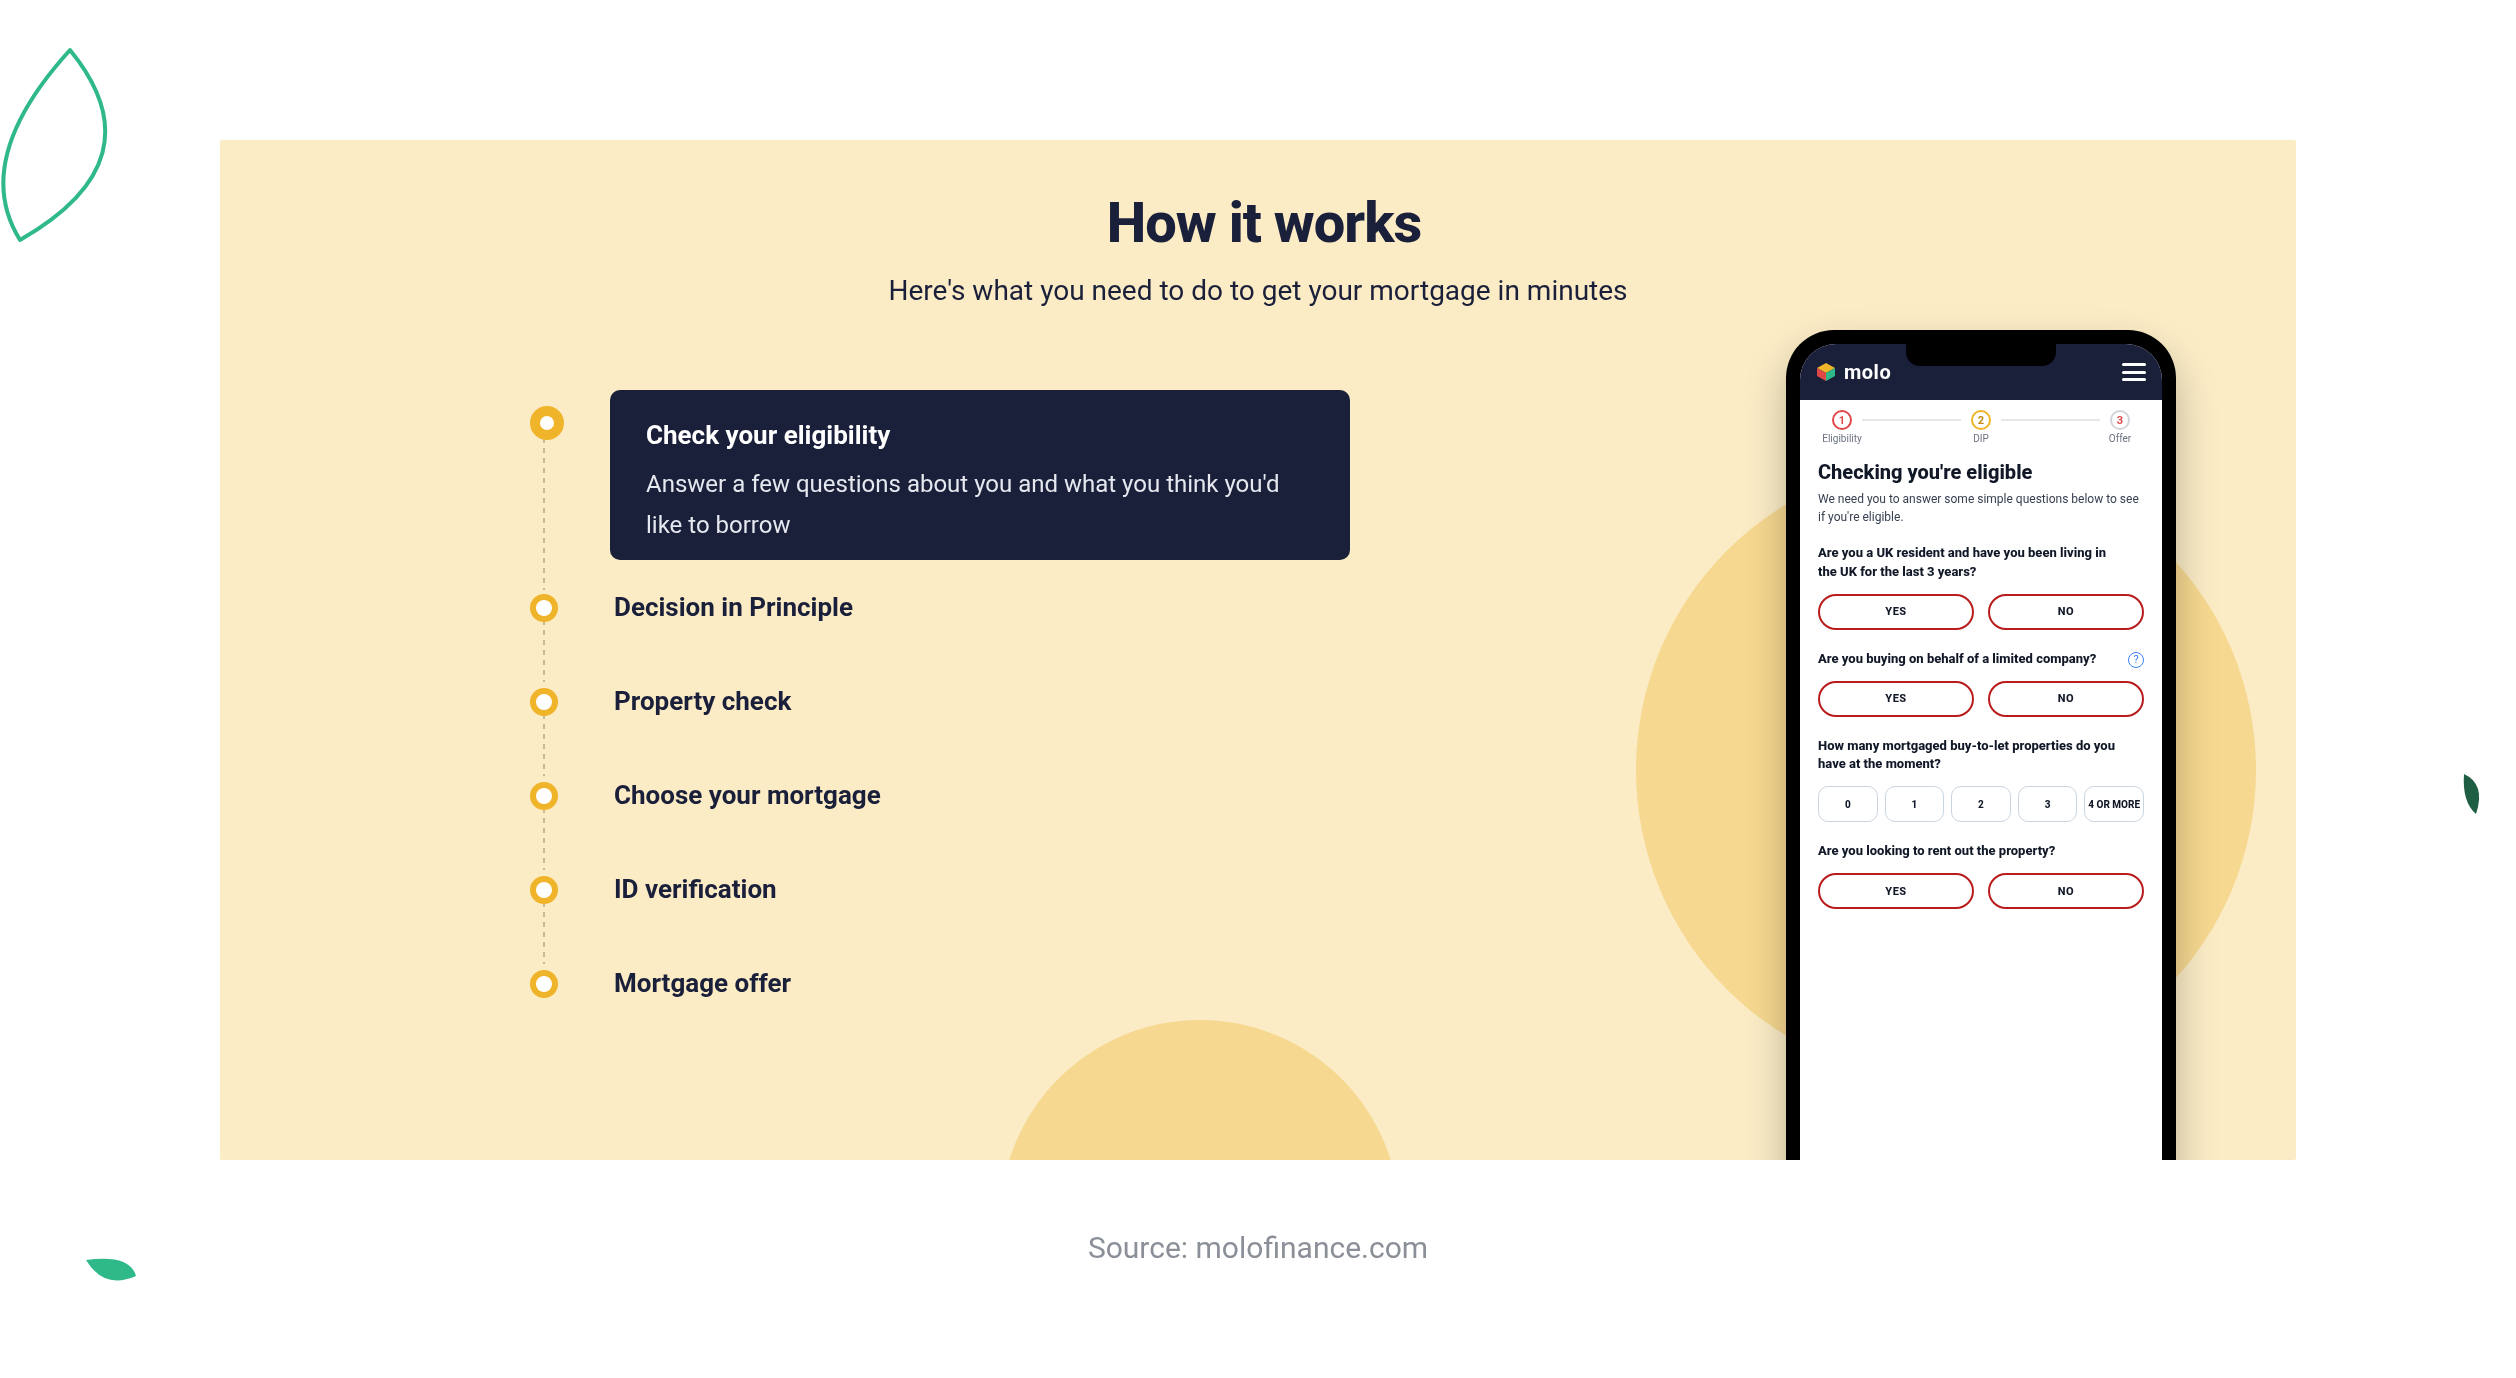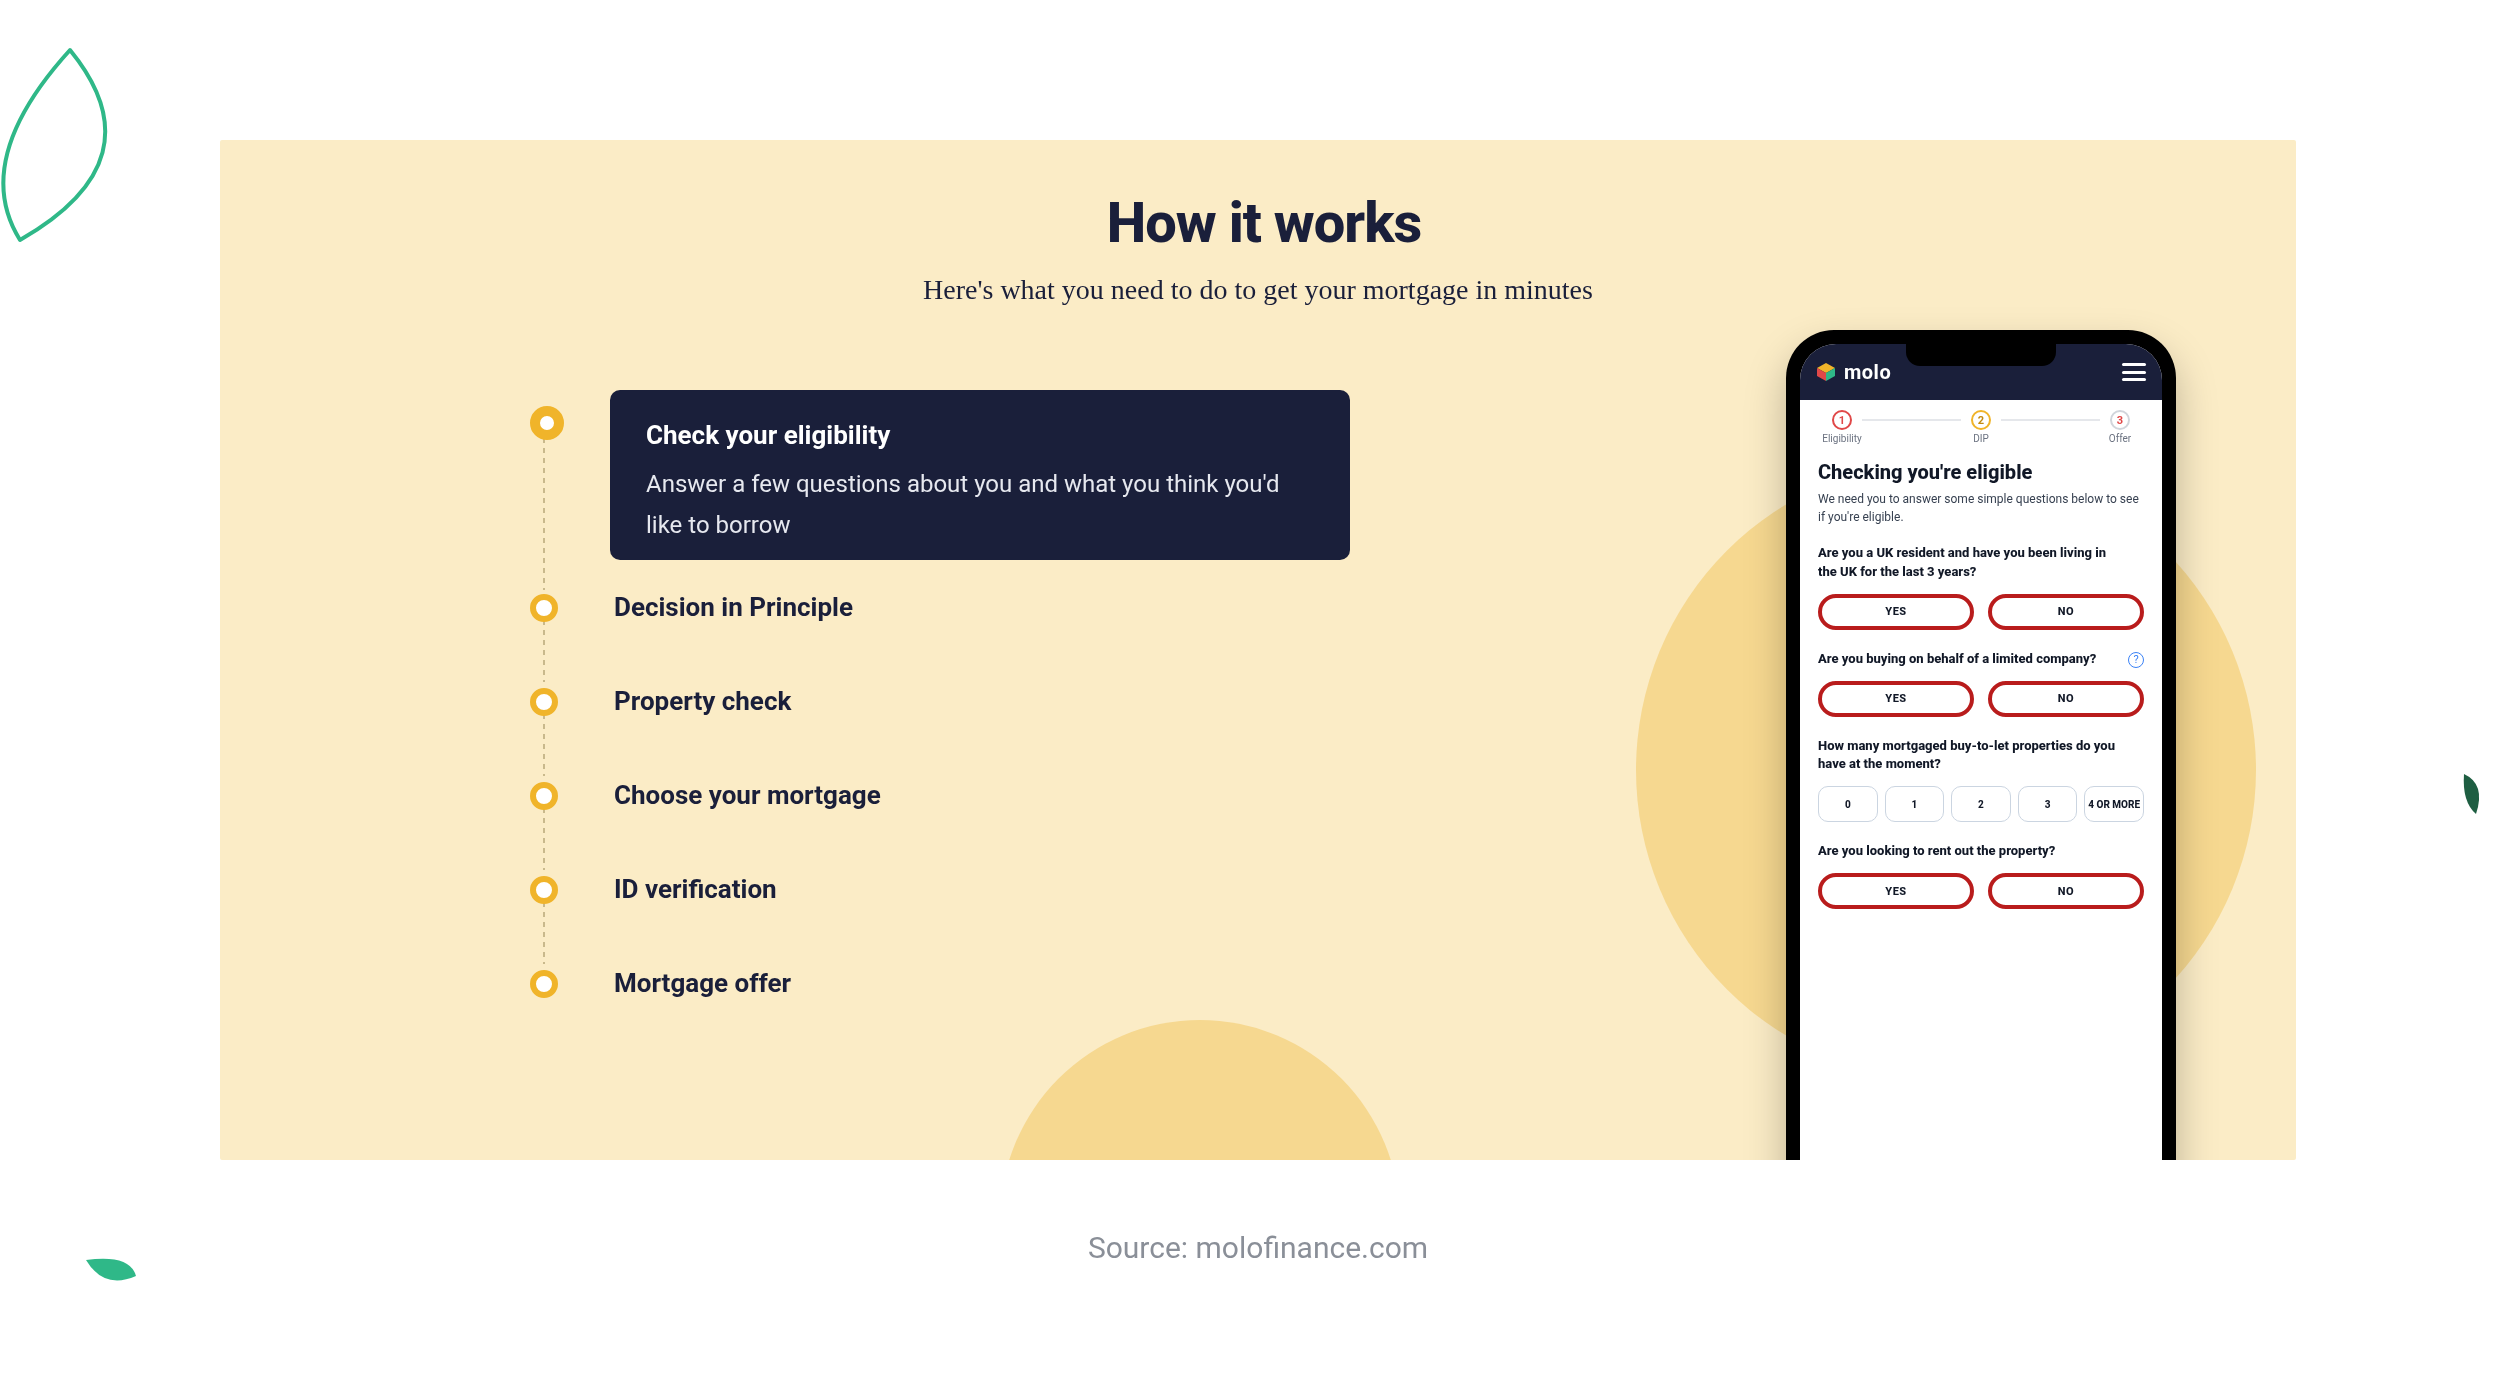--- a/index.html
+++ b/index.html
@@ -65,21 +65,20 @@
     margin-top: 50px;
     letter-spacing: -1px;
     padding-left: 12px;
   }
   .main-subtitle {
     text-align: center;
     font-size: 28px;
     color: #1a1f3a;
     margin-top: 18px;
     font-weight: 400;
-    font-family: Liberation Serif, serif;
   }
 
   
   .steps-wrap {
     position: absolute;
     top: 250px;
     left: 310px;
     width: 830px;
   }
   .step-row {
@@ -272,21 +271,21 @@
     cursor: pointer;
   }
   .btn-row {
     display: flex;
     gap: 14px;
     margin-top: 12px;
   }
   .pill {
     flex: 1;
     height: 36px;
-    border: 4px solid #b91c1c;
+    border: 2px solid #b91c1c;
     border-radius: 20px;
     background: #fff;
     font-size: 11px;
     font-weight: 800;
     color: #111827;
     letter-spacing: 0.5px;
     cursor: pointer;
     display: flex; align-items: center; justify-content: center;
   }
   .chip-row {

